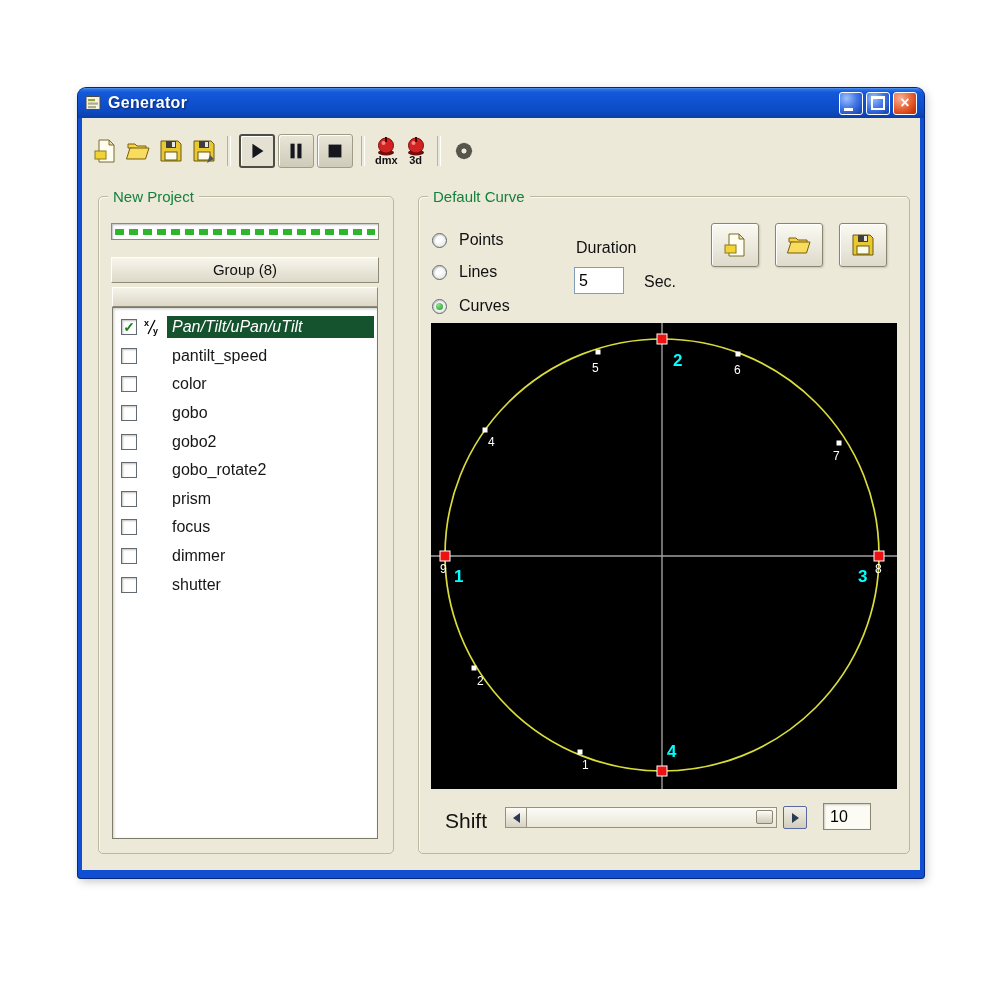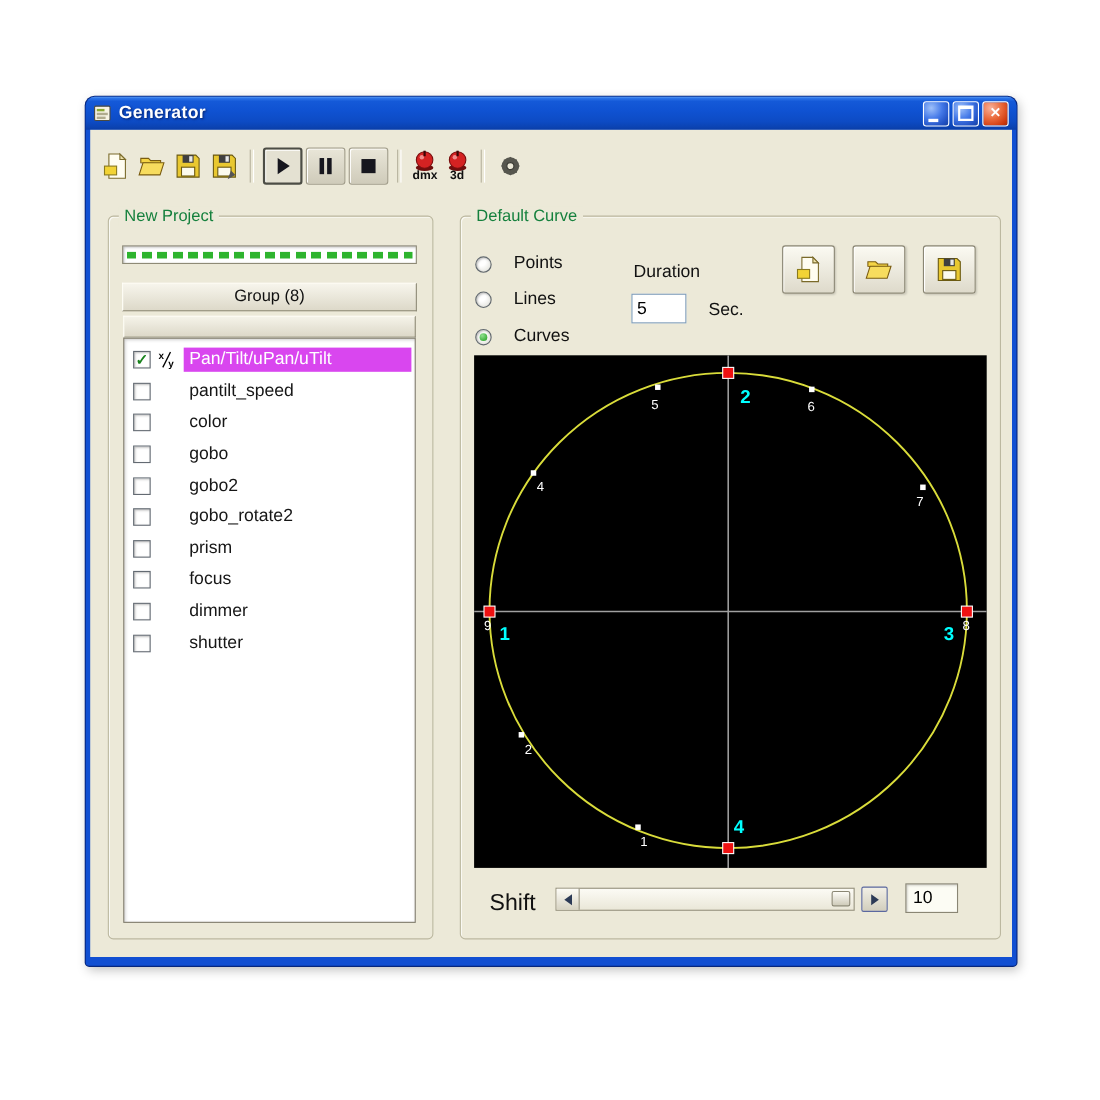--- a/index.html
+++ b/index.html
@@ -45,24 +45,24 @@
     border:1px solid #8e8a76;border-top-color:#fffef8;border-left-color:#fffef8;text-align:center;font-size:15px;color:#101010;line-height:24px;cursor:pointer;box-sizing:border-box;}
   .list-header{position:absolute;left:13px;top:90px;width:266px;height:20px;background:linear-gradient(#f5f3e9,#dcd8c8);
     border:1px solid #8e8a76;border-top-color:#fffef8;border-left-color:#fffef8;cursor:pointer;box-sizing:border-box;}
   .listbox{position:absolute;left:13px;top:110px;width:266px;height:532px;background:#fff;border:1px solid #7f7b69;
     box-shadow:inset 1px 1px 3px rgba(0,0,0,.2);padding-top:5px;overflow:hidden;box-sizing:border-box;}
   .list-row{display:flex;align-items:center;height:28.6px;padding:0 3px 0 8px;gap:6px;font-size:16px;color:#161616;}
   .checkbox{flex:0 0 auto;width:16px;height:16px;background:#fff;border:1px solid #636a72;box-shadow:inset 1px 1px 2px rgba(0,0,0,.25);
     display:flex;align-items:center;justify-content:center;font-size:14px;font-weight:bold;color:#18821c;line-height:1;cursor:pointer;box-sizing:border-box;}
   .icon-slot{flex:0 0 auto;width:18px;height:18px;}
   .row-label{padding:2px 5px;white-space:nowrap;}
-  .list-row.selected .row-label{flex:1;background:#d946ef;color:#fff;}
-
-  
-  .radio-row{position:absolute;left:13px;display:flex;align-items:center;gap:20px;font-size:16px;color:#111;cursor:pointer;}
+  .list-row.selected .row-label{flex:1;background:#14532d;color:#fff;font-style:italic;}
+
+  
+  .radio-row{position:absolute;left:13px;display:flex;align-items:center;gap:12px;font-size:16px;color:#111;cursor:pointer;}
   #radios .radio-row:nth-child(1){top:34px;}
   #radios .radio-row:nth-child(2){top:66px;}
   #radios .radio-row:nth-child(3){top:100px;}
   .radio{width:15px;height:15px;border-radius:50%;border:1px solid #61686e;background:radial-gradient(circle at 35% 30%,#ffffff 30%,#dcdcd4 100%);
     box-shadow:inset 1px 1px 2px rgba(0,0,0,.25);position:relative;box-sizing:border-box;}
   .radio.on::after{content:"";position:absolute;left:3px;top:3px;width:7px;height:7px;border-radius:50%;
     background:radial-gradient(circle at 35% 30%,#8fe08f,#1e9e1e);}
   .duration-label{position:absolute;left:157px;top:42px;font-size:16px;color:#111;}
   .duration-input{position:absolute;left:155px;top:70px;width:50px;height:27px;border:1px solid #7f9db9;background:#fff;font-size:16px;padding:0 4px;box-sizing:border-box;}
   .sec-label{position:absolute;left:225px;top:76px;font-size:16px;color:#111;}

